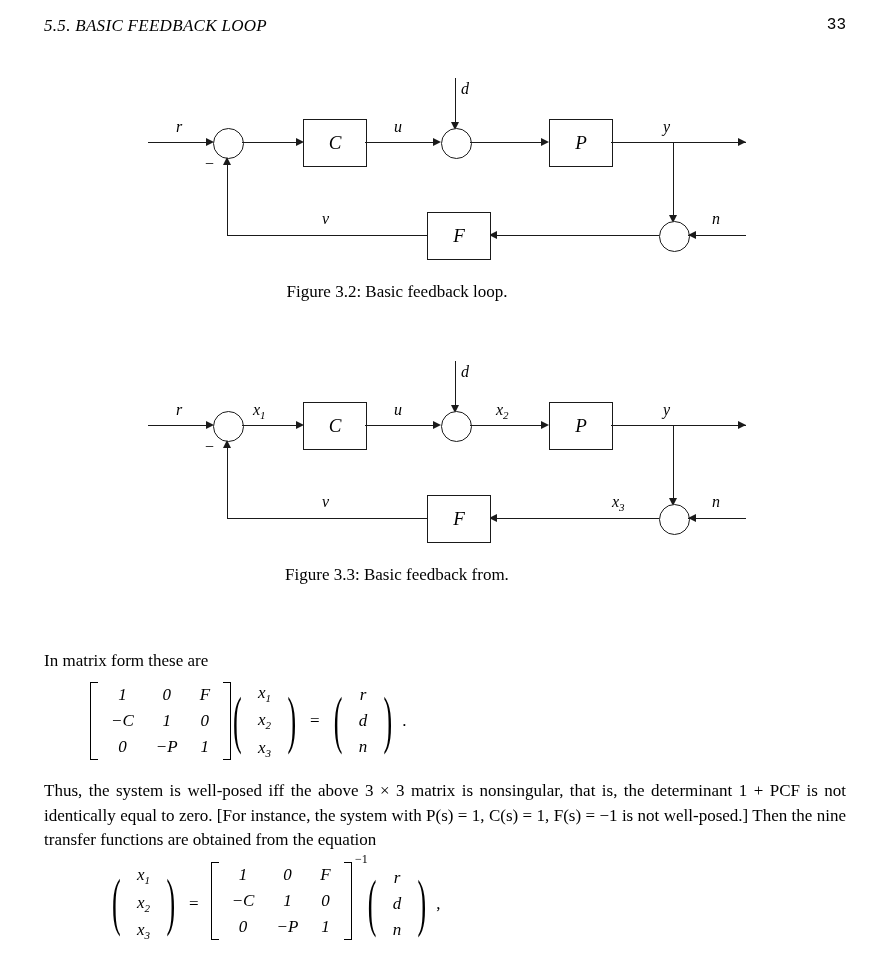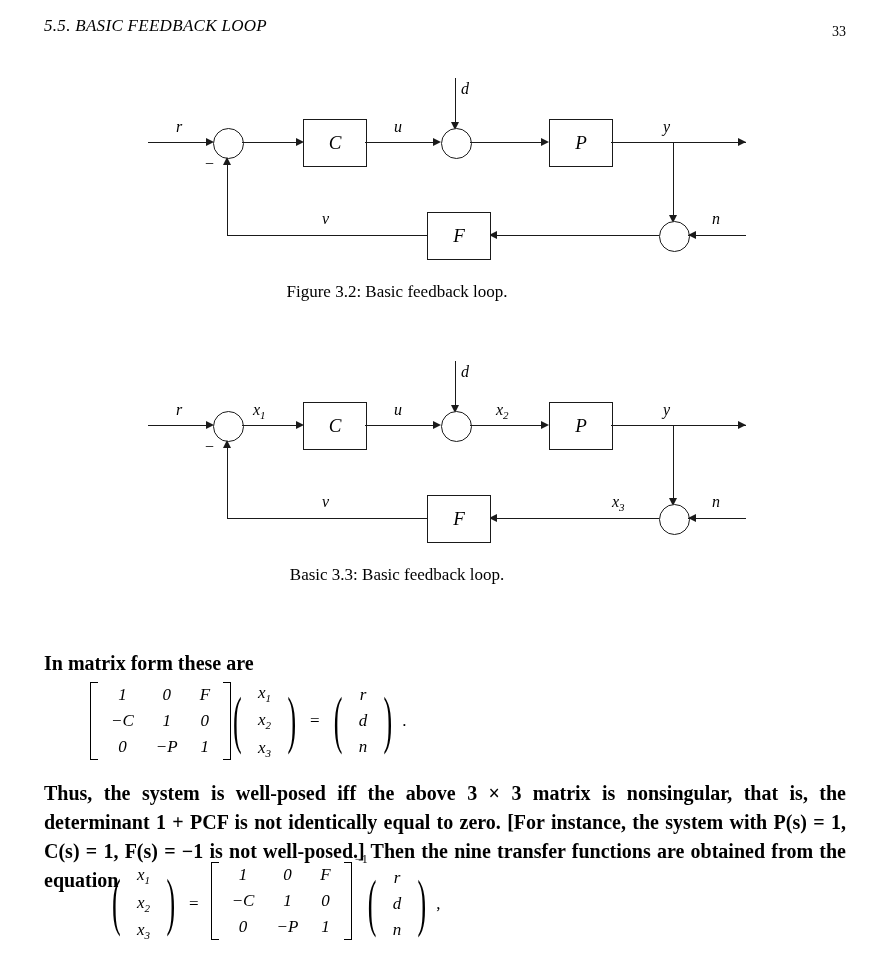--- a/index.html
+++ b/index.html
@@ -33,22 +33,23 @@
     position: absolute;
     left: 0;
     top: 0;
     font-style: italic;
     font-size: 17px;
     letter-spacing: 0.3px;
   }
   .header-page {
     position: absolute;
     right: 0;
-    top: 8px;
-    font-size: 14px;
+    top: 0;
+    font-size: 16px;
+    font-family: Liberation Mono, monospace;
   }
 
   
   .figure {
     position: absolute;
     left: 0;
     width: 890px;
   }
   .fig1 { top: 60px; height: 250px; }
   .fig2 { top: 343px; height: 250px; }
@@ -135,24 +136,23 @@
     width: 794px;
     text-align: center;
     font-size: 17px;
   }
 
   
   .body-text {
     position: absolute;
     left: 44px;
     right: 44px;
-    font-size: 20px;
+    font-size: 17px;
     line-height: 1.45;
     text-align: justify;
-    font-weight: bold;
   }
   .t1 { top: 649px; }
   .t2 { top: 779px; }
 
   
   .math-row {
     position: absolute;
     display: flex;
     align-items: center;
     font-size: 17px;
@@ -343,21 +343,21 @@
       <div class="lbl sub" style="left:612px; top:150px;">x<sub>3</sub></div>
 
       <div class="block" style="left:427px; top:152px; width:62px; height:46px;">F</div>
 
       <div class="line-h" style="left:227px; top:175px; width:200px;"></div>
       <div class="lbl" style="left:322px; top:150px;">v</div>
 
       <div class="line-v" style="left:227px; top:104px; height:72px;"></div>
       <div class="arr-u" style="left:222.5px; top:97px;"></div>
     </div>
-    <div class="caption" style="top:222px;">Basic 3.3: Basic feedback loop.</div>
+    <div class="caption" style="top:222px;">Figure 3.3: Basic feedback from.</div>
   </div>
 
   <div class="body-text t1">In matrix form these are</div>
 
   <div class="math-row m1">
     <div class="bracket">
       <table class="mtx">
         <tbody>
             <tr>
           <td>1</td>

